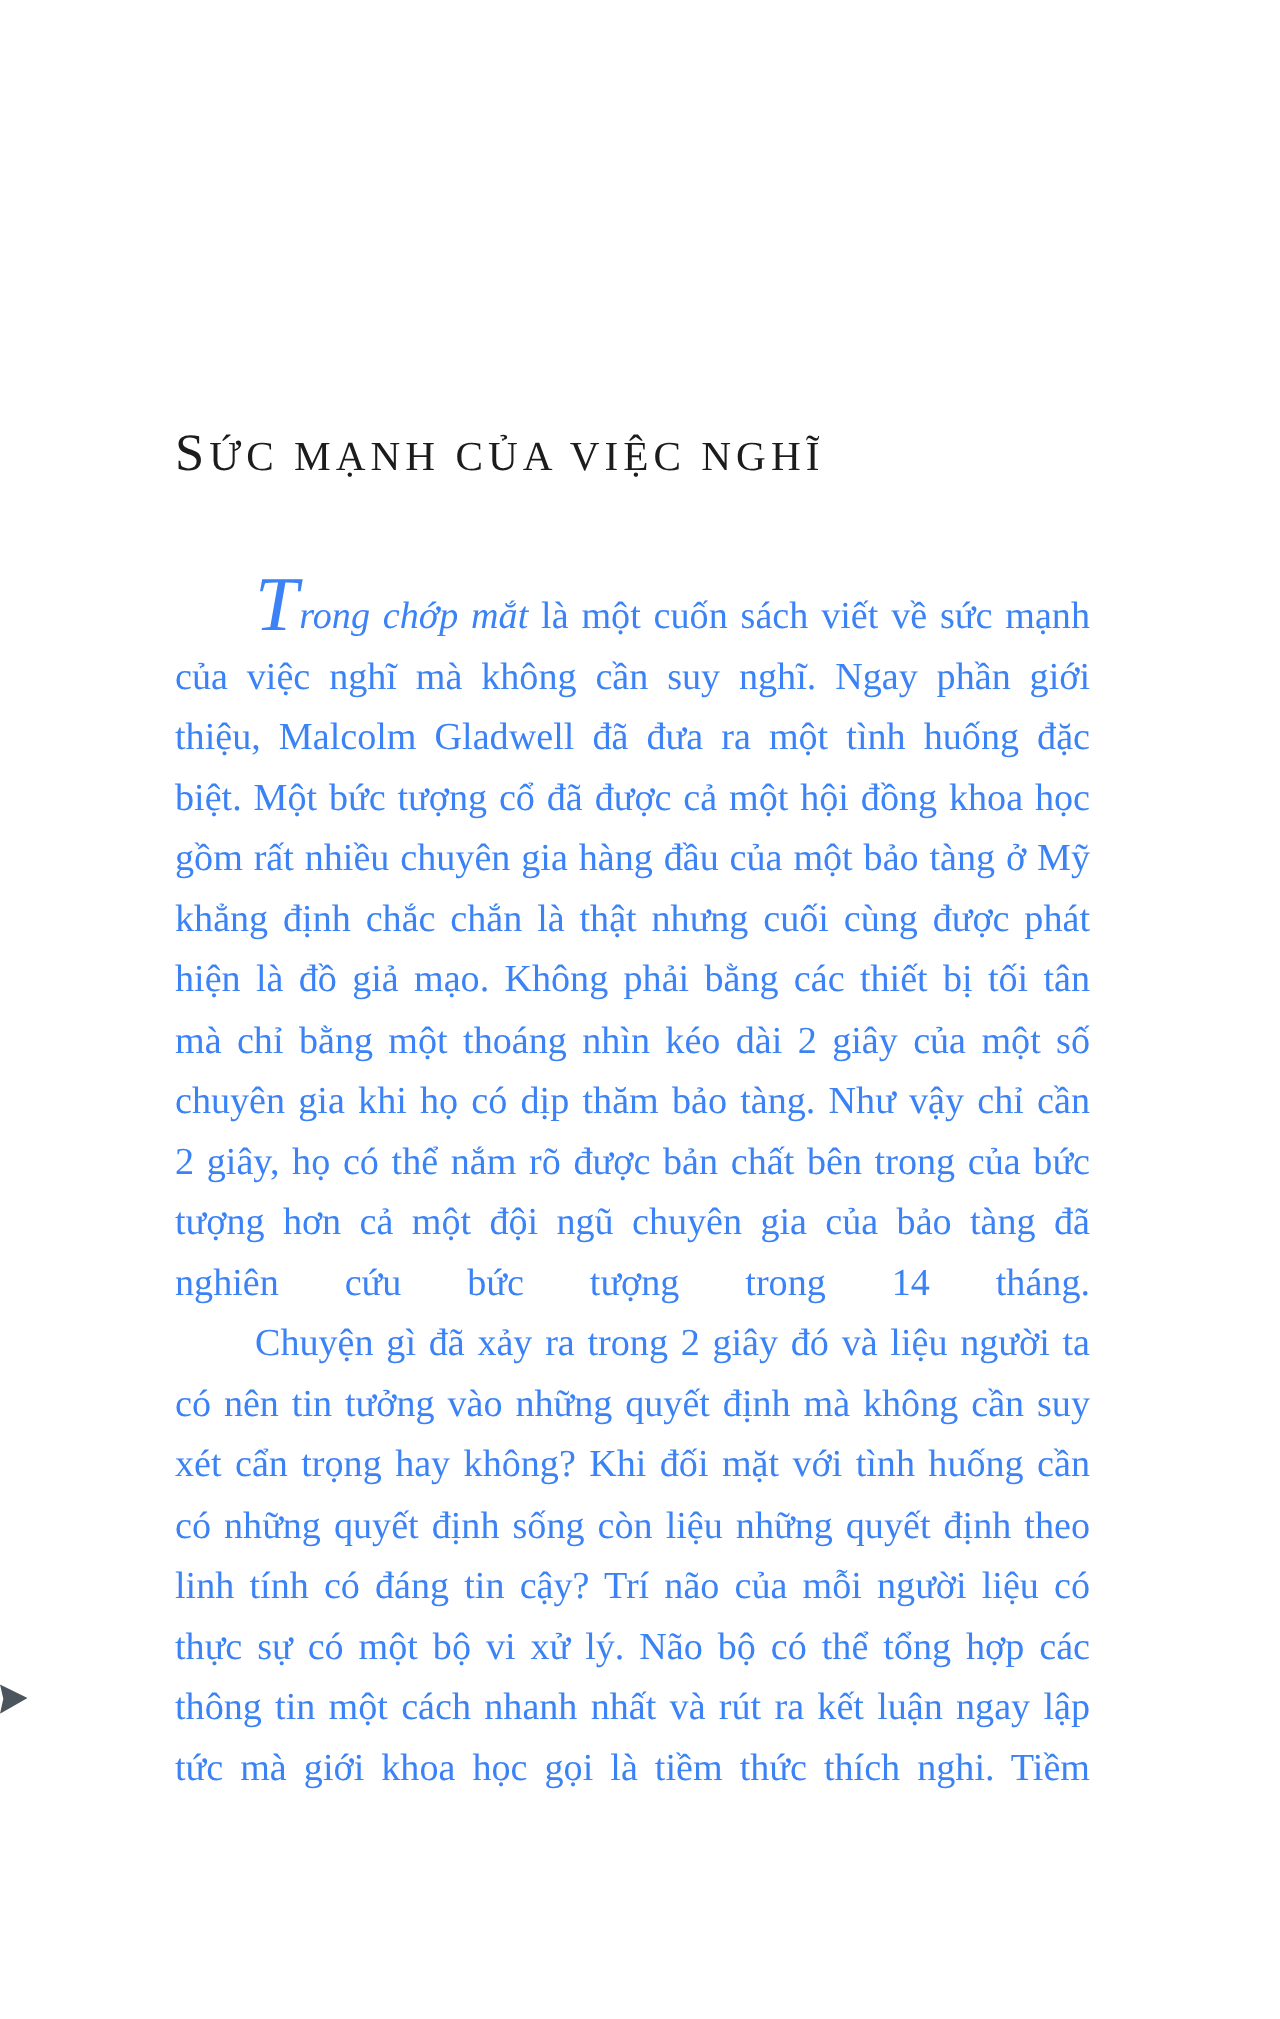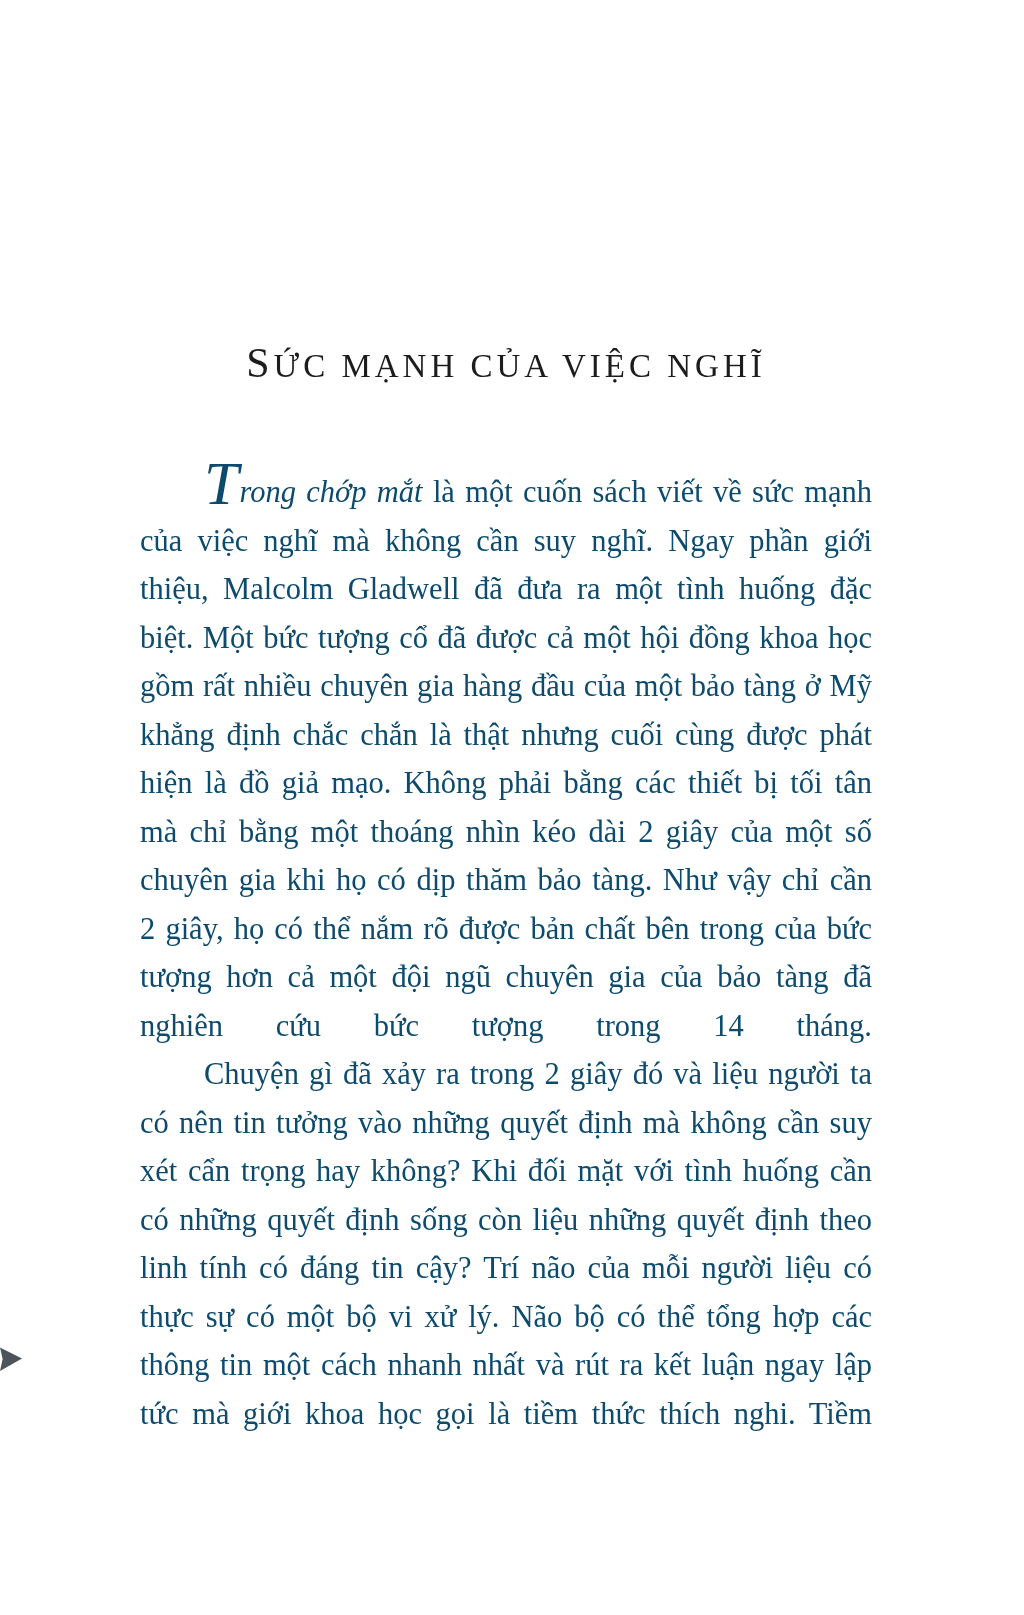--- a/index.html
+++ b/index.html
@@ -12,42 +12,42 @@
     font-family: "Liberation Serif", "DejaVu Serif", serif;
     color: #141414;
   }
   .page {
     position: absolute;
     inset: 0;
     padding: 332px 152px 0 140px;
     background: #ffffff;
   }
   .chapter-title {
-    text-align: center;
+    text-align: left;
     font-weight: normal;
     margin-bottom: 70px;
     color: #1c1c1c;
   }
   .title-line {
     display: block;
     font-size: 33px;
     line-height: 63px;
     letter-spacing: 4px;
     white-space: nowrap;
   }
   .title-line::first-letter {
     font-size: 42px;
   }
   .body-text p {
     font-size: 30.5px;
     line-height: 48.5px;
     text-align: justify;
     text-align-last: justify;
     text-indent: 64px;
-    color: #0c4a6e;
+    color: #3b82f6;
     word-spacing: 1px;
   }
   .lead-initial {
     font-style: italic;
     font-size: 62px;
     line-height: 0;
     vertical-align: -2px;
     letter-spacing: 0;
     padding-right: 1px;
   }

